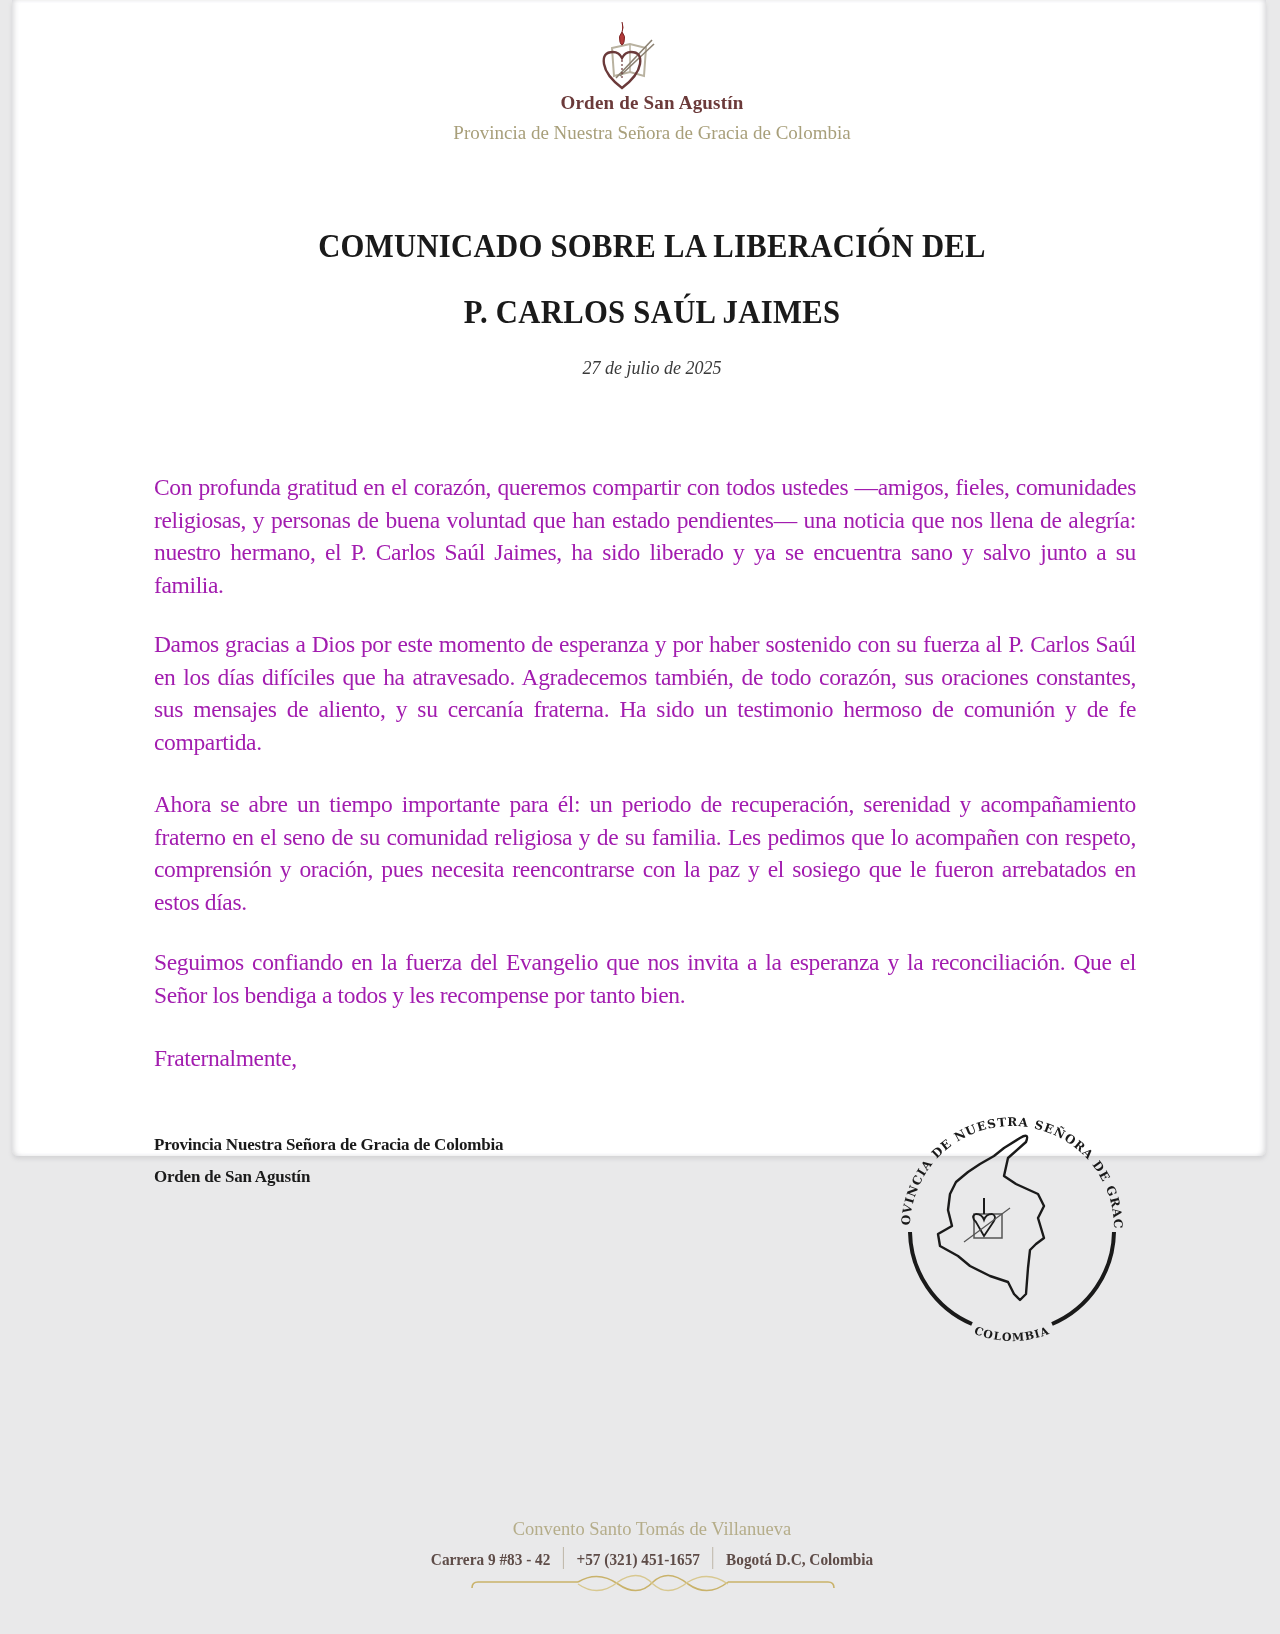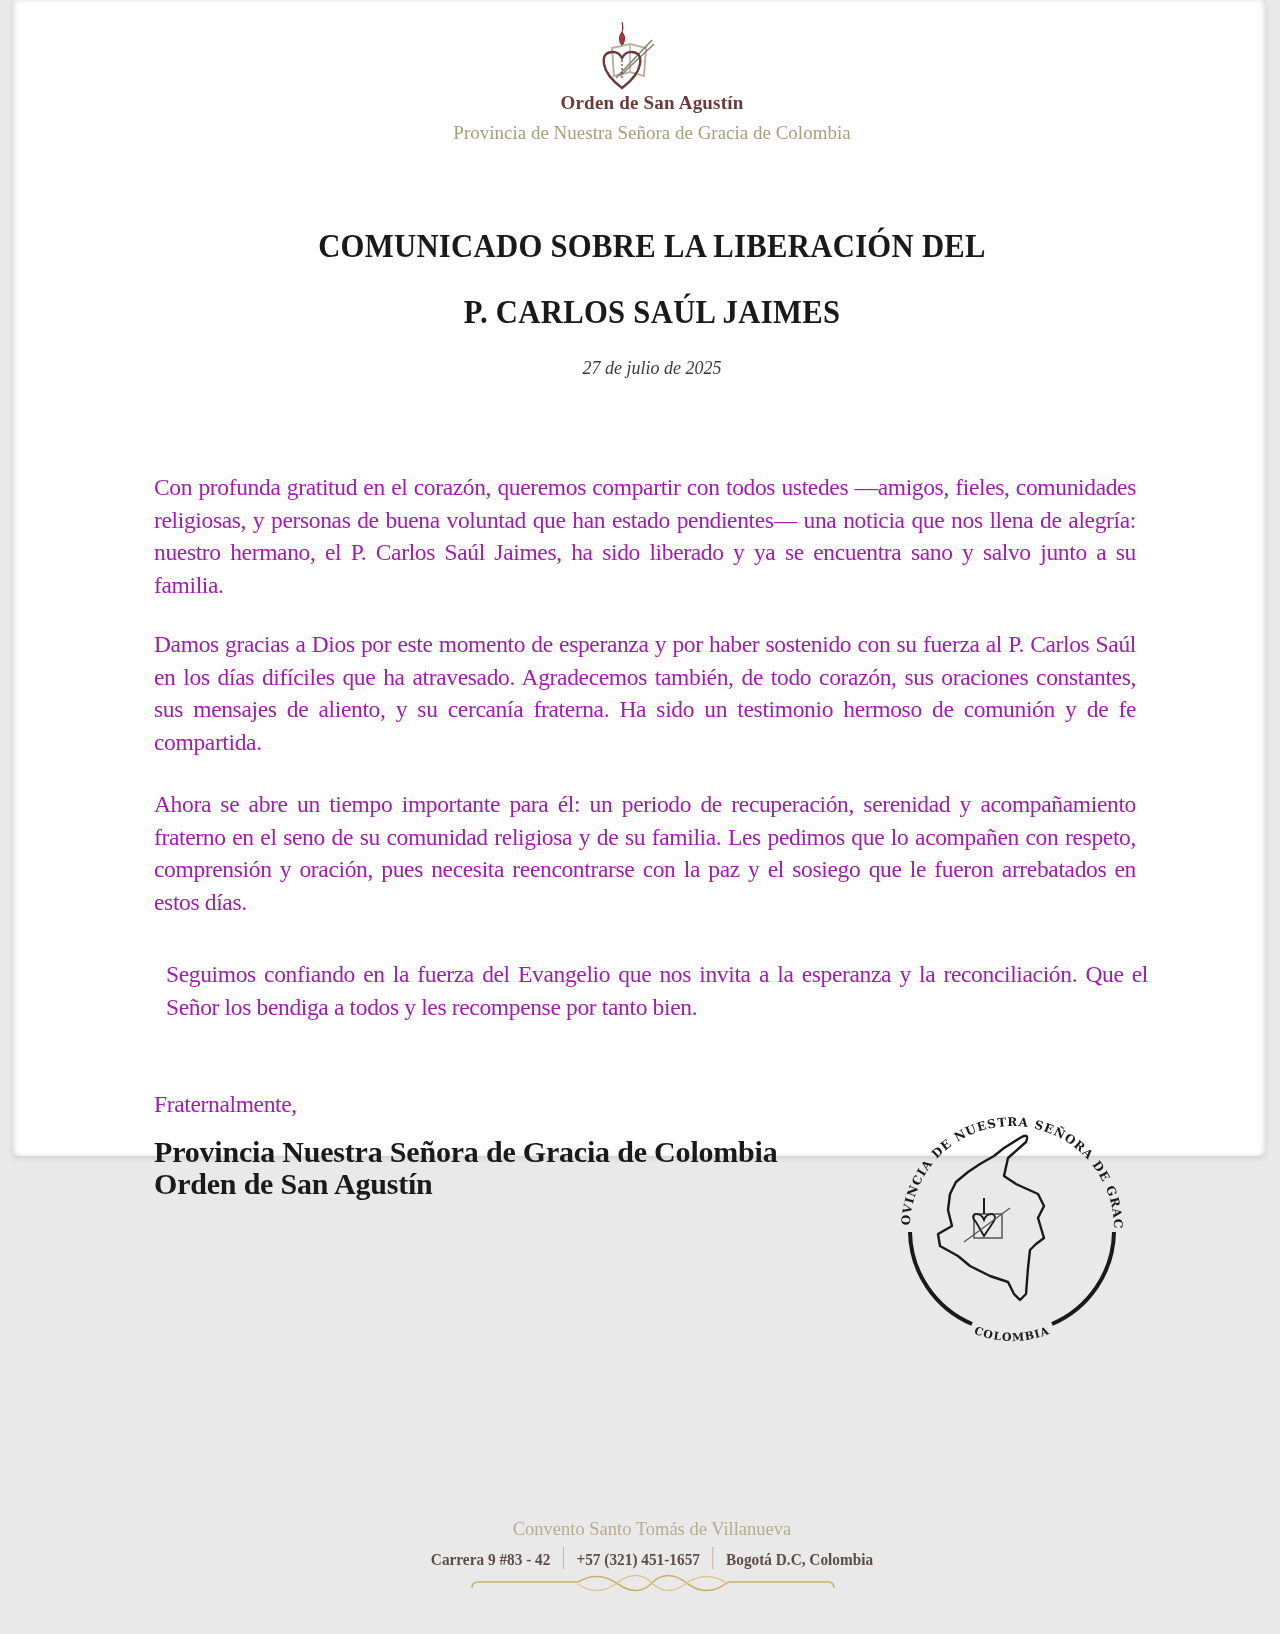--- a/index.html
+++ b/index.html
@@ -38,23 +38,23 @@
     .body-text {
       position: absolute; left: 142px; width: 982px;
       font-size: 23.5px; line-height: 32.5px; color: #a21caf;
       text-align: justify; text-align-last: left;
       letter-spacing: -0.35px; word-spacing: 0px;
     }
     .p1 { top: 471px; }
     .p2 { top: 628px; }
     .p3 { top: 788px; }
     .p4 { top: 946px; }
-    .closing { top: 1088px; }
+    .closing { top: 1042px; }
     .sig {
-      position: absolute; left: 142px; font-size: 30px; font-weight: bold; color: #1a1a1a; letter-spacing: -0.2px;
+      position: absolute; left: 142px; font-size: 17px; font-weight: bold; color: #1a1a1a; letter-spacing: -0.2px;
     }
     .sig.l1 { top: 1135px; }
     .sig.l2 { top: 1167px; }
     .seal { position: absolute; left: 868px; top: 1098px; width: 264px; height: 250px; }
     .footer-convent {
       position: absolute; left: 0; width: 1280px; top: 1519px; text-align: center;
       font-size: 18.5px; color: #b5ad8a;
     }
     .footer-contact {
       position: absolute; left: 0; width: 1280px; top: 1547px; text-align: center;
@@ -86,21 +86,21 @@
   <div class="org-name">Orden de San Agustín</div>
   <div class="province">Provincia de Nuestra Señora de Gracia de Colombia</div>
 
   <div class="title l1">COMUNICADO SOBRE LA LIBERACIÓN DEL</div>
   <div class="title l2">P. CARLOS SAÚL JAIMES</div>
   <div class="date">27 de julio de 2025</div>
 
   <p class="body-text p1" style="margin:0">Con profunda gratitud en el corazón, queremos compartir con todos ustedes —amigos, fieles, comunidades religiosas, y personas de buena voluntad que han estado pendientes— una noticia que nos llena de alegría: nuestro hermano, el P. Carlos Saúl Jaimes, ha sido liberado y ya se encuentra sano y salvo junto a su familia.</p>
   <p class="body-text p3" style="margin:0">Ahora se abre un tiempo importante para él: un periodo de recuperación, serenidad y acompañamiento fraterno en el seno de su comunidad religiosa y de su familia. Les pedimos que lo acompañen con respeto, comprensión y oración, pues necesita reencontrarse con la paz y el sosiego que le fueron arrebatados en estos días.</p>
   <p class="body-text p2" style="margin:0">Damos gracias a Dios por este momento de esperanza y por haber sostenido con su fuerza al P. Carlos Saúl en los días difíciles que ha atravesado. Agradecemos también, de todo corazón, sus oraciones constantes, sus mensajes de aliento, y su cercanía fraterna. Ha sido un testimonio hermoso de comunión y de fe compartida.</p>
-  <p class="body-text p4" style="margin:12px">Seguimos confiando en la fuerza del Evangelio que nos invita a la esperanza y la reconciliación. Que el Señor los bendiga a todos y les recompense por tanto bien.</p>
+  <p class="body-text p4" style="margin:0">Seguimos confiando en la fuerza del Evangelio que nos invita a la esperanza y la reconciliación. Que el Señor los bendiga a todos y les recompense por tanto bien.</p>
   <p class="body-text closing" style="margin:0">Fraternalmente,</p>
 
   <div class="sig l1">Provincia Nuestra Señora de Gracia de Colombia</div>
   <div class="sig l2">Orden de San Agustín</div>
 
   <svg class="seal" viewBox="0 0 264 250">
     <defs>
       <path id="sealTop" d="M30 130 A102 102 0 0 1 234 130"></path>
       <path id="sealBot" d="M70 222 A102 102 0 0 0 194 222"></path>
     </defs>

